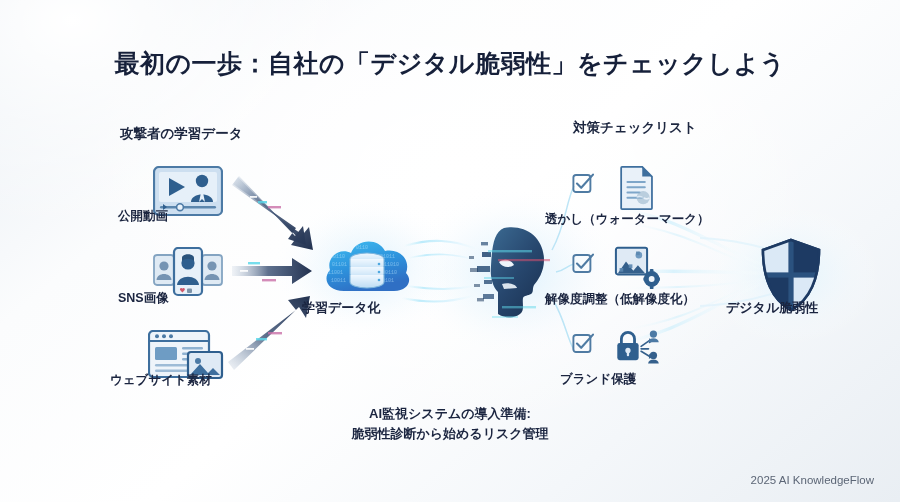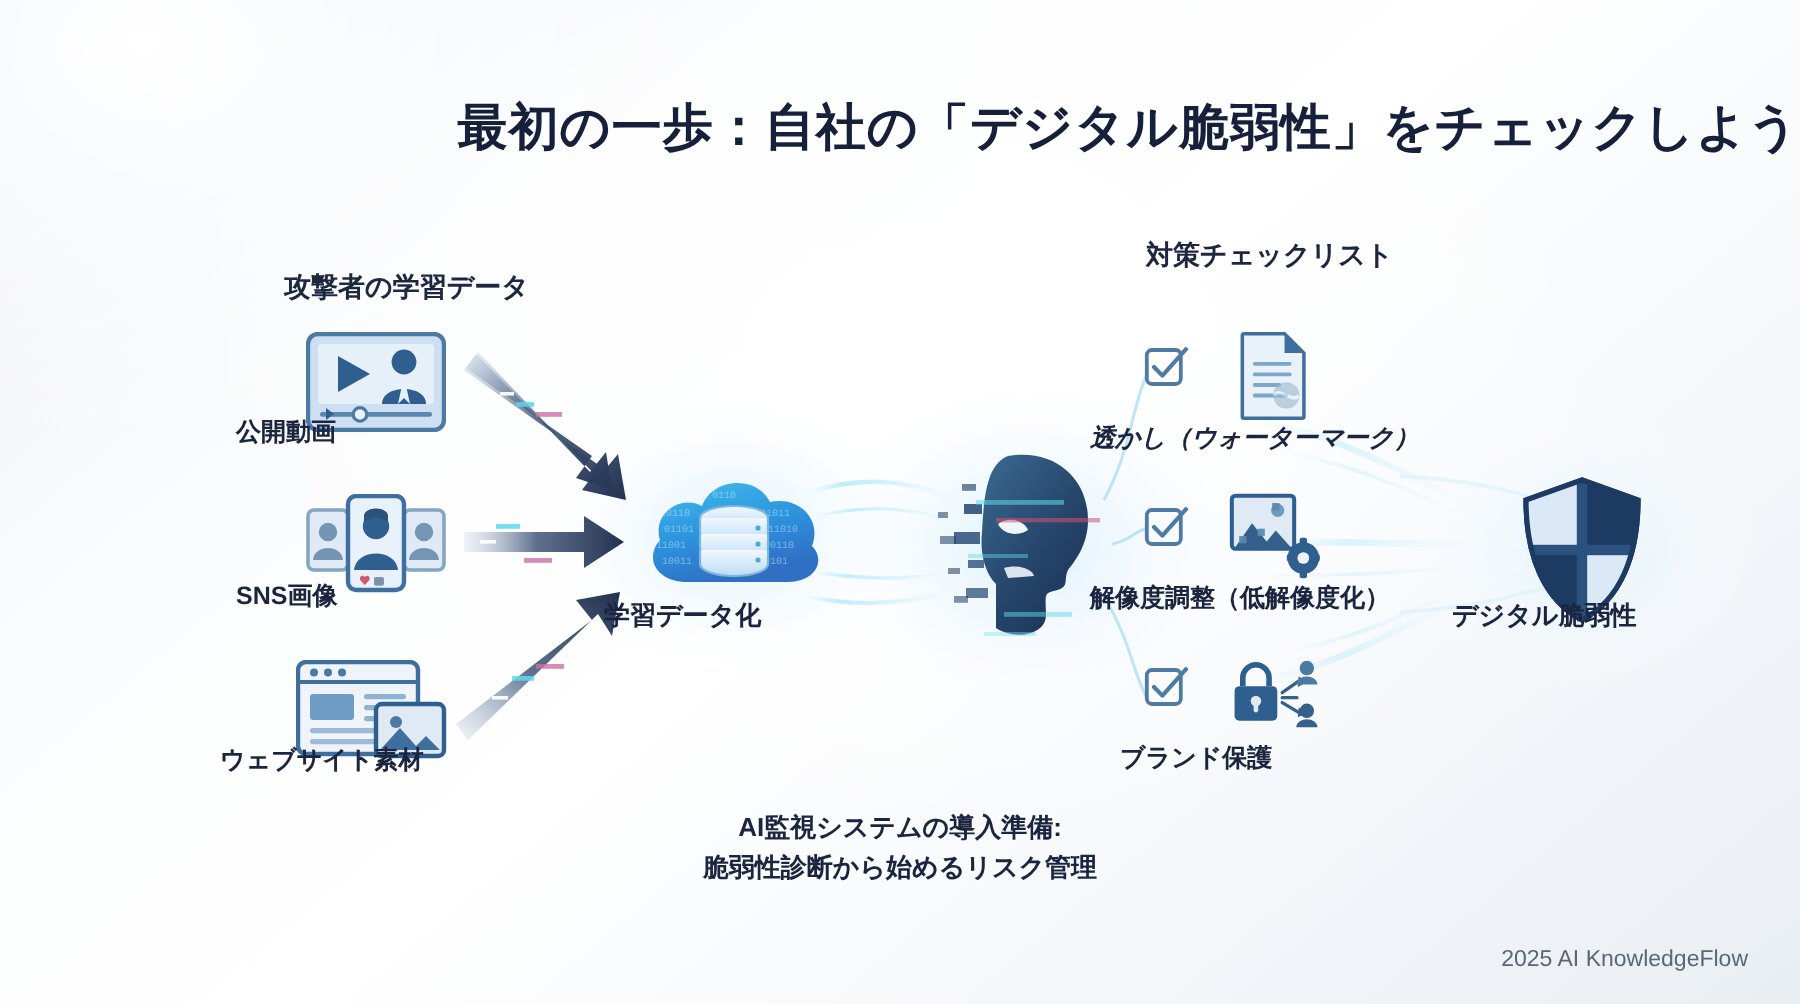--- a/index.html
+++ b/index.html
@@ -24,37 +24,37 @@
       linear-gradient(140deg, #e8eef4 0%, #fbfcfd 26%, #ffffff 50%, #f4f7fa 76%, #e9eef3 100%);
     overflow: hidden;
   }
 
   
   #title {
     position: absolute;
     top: 47px;
     left: 0;
     width: 900px;
-    text-align: right;
+    text-align: center;
     font-size: 25px;
     font-weight: bold;
     color: #16203a;
     letter-spacing: 0.5px;
     white-space: nowrap;
   }
 
   
   .col-head {
     position: absolute;
     font-size: 13.5px;
     font-weight: bold;
     color: #1d2740;
     white-space: nowrap;
   }
-  #head-left  { top: 135px; left: 120px; margin-left: 22px; }
+  #head-left  { top: 125px; left: 120px; }
   #head-right { top: 119px; left: 573px; text-align: center; }
 
   
   .node-label {
     position: absolute;
     text-align: left;
     font-size: 12.5px;
     font-weight: bold;
     color: #1b2540;
     white-space: nowrap;
@@ -114,21 +114,21 @@
     width: 22px;
     height: 22px;
   }
   .row-icon {
     position: absolute;
     left: 42px;
     top: -4px;
     width: 46px;
     height: 44px;
   }
-  #lbl-row0 { top: 211px; left: 545px; width: 240px; font-style: italic; }
+  #lbl-row0 { top: 211px; left: 545px; width: 240px; }
   #lbl-row1 { top: 291px; left: 545px; width: 240px; }
   #lbl-row2 { top: 371px; left: 560px; width: 210px; }
 
   
   #shield-wrap {
     position: absolute;
     left: 760px;
     top: 238px;
     width: 62px;
     height: 74px;

